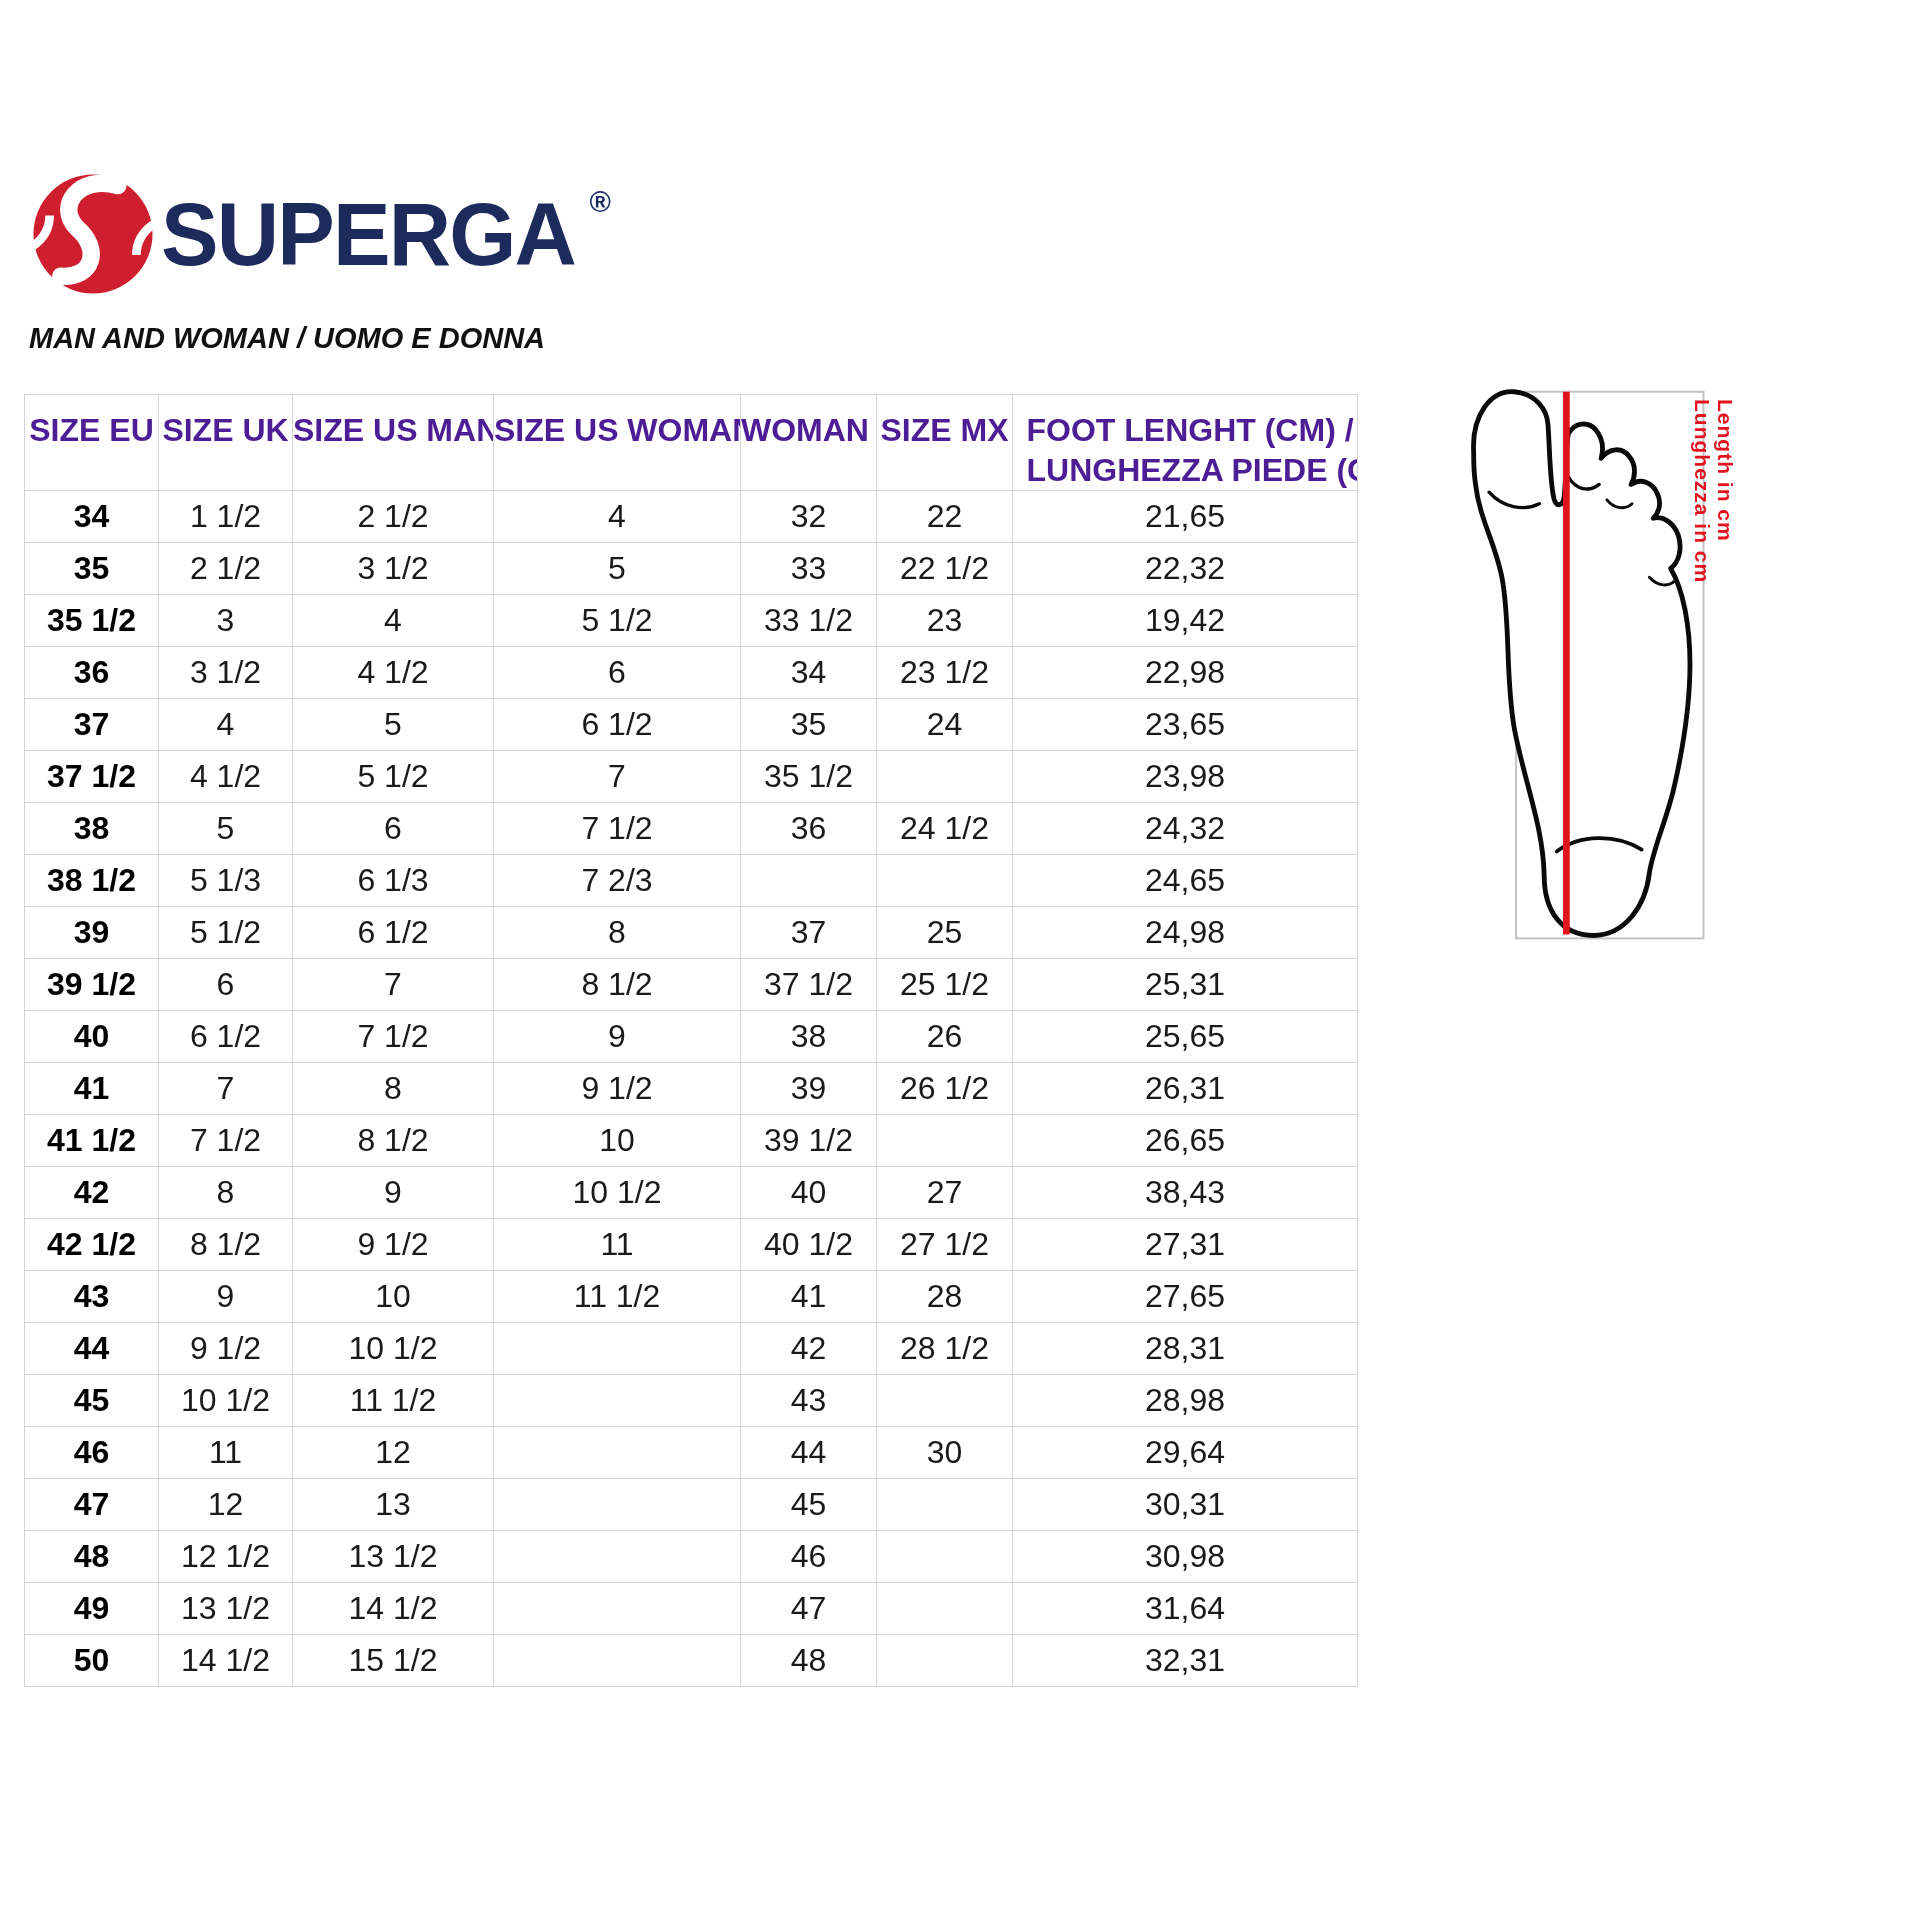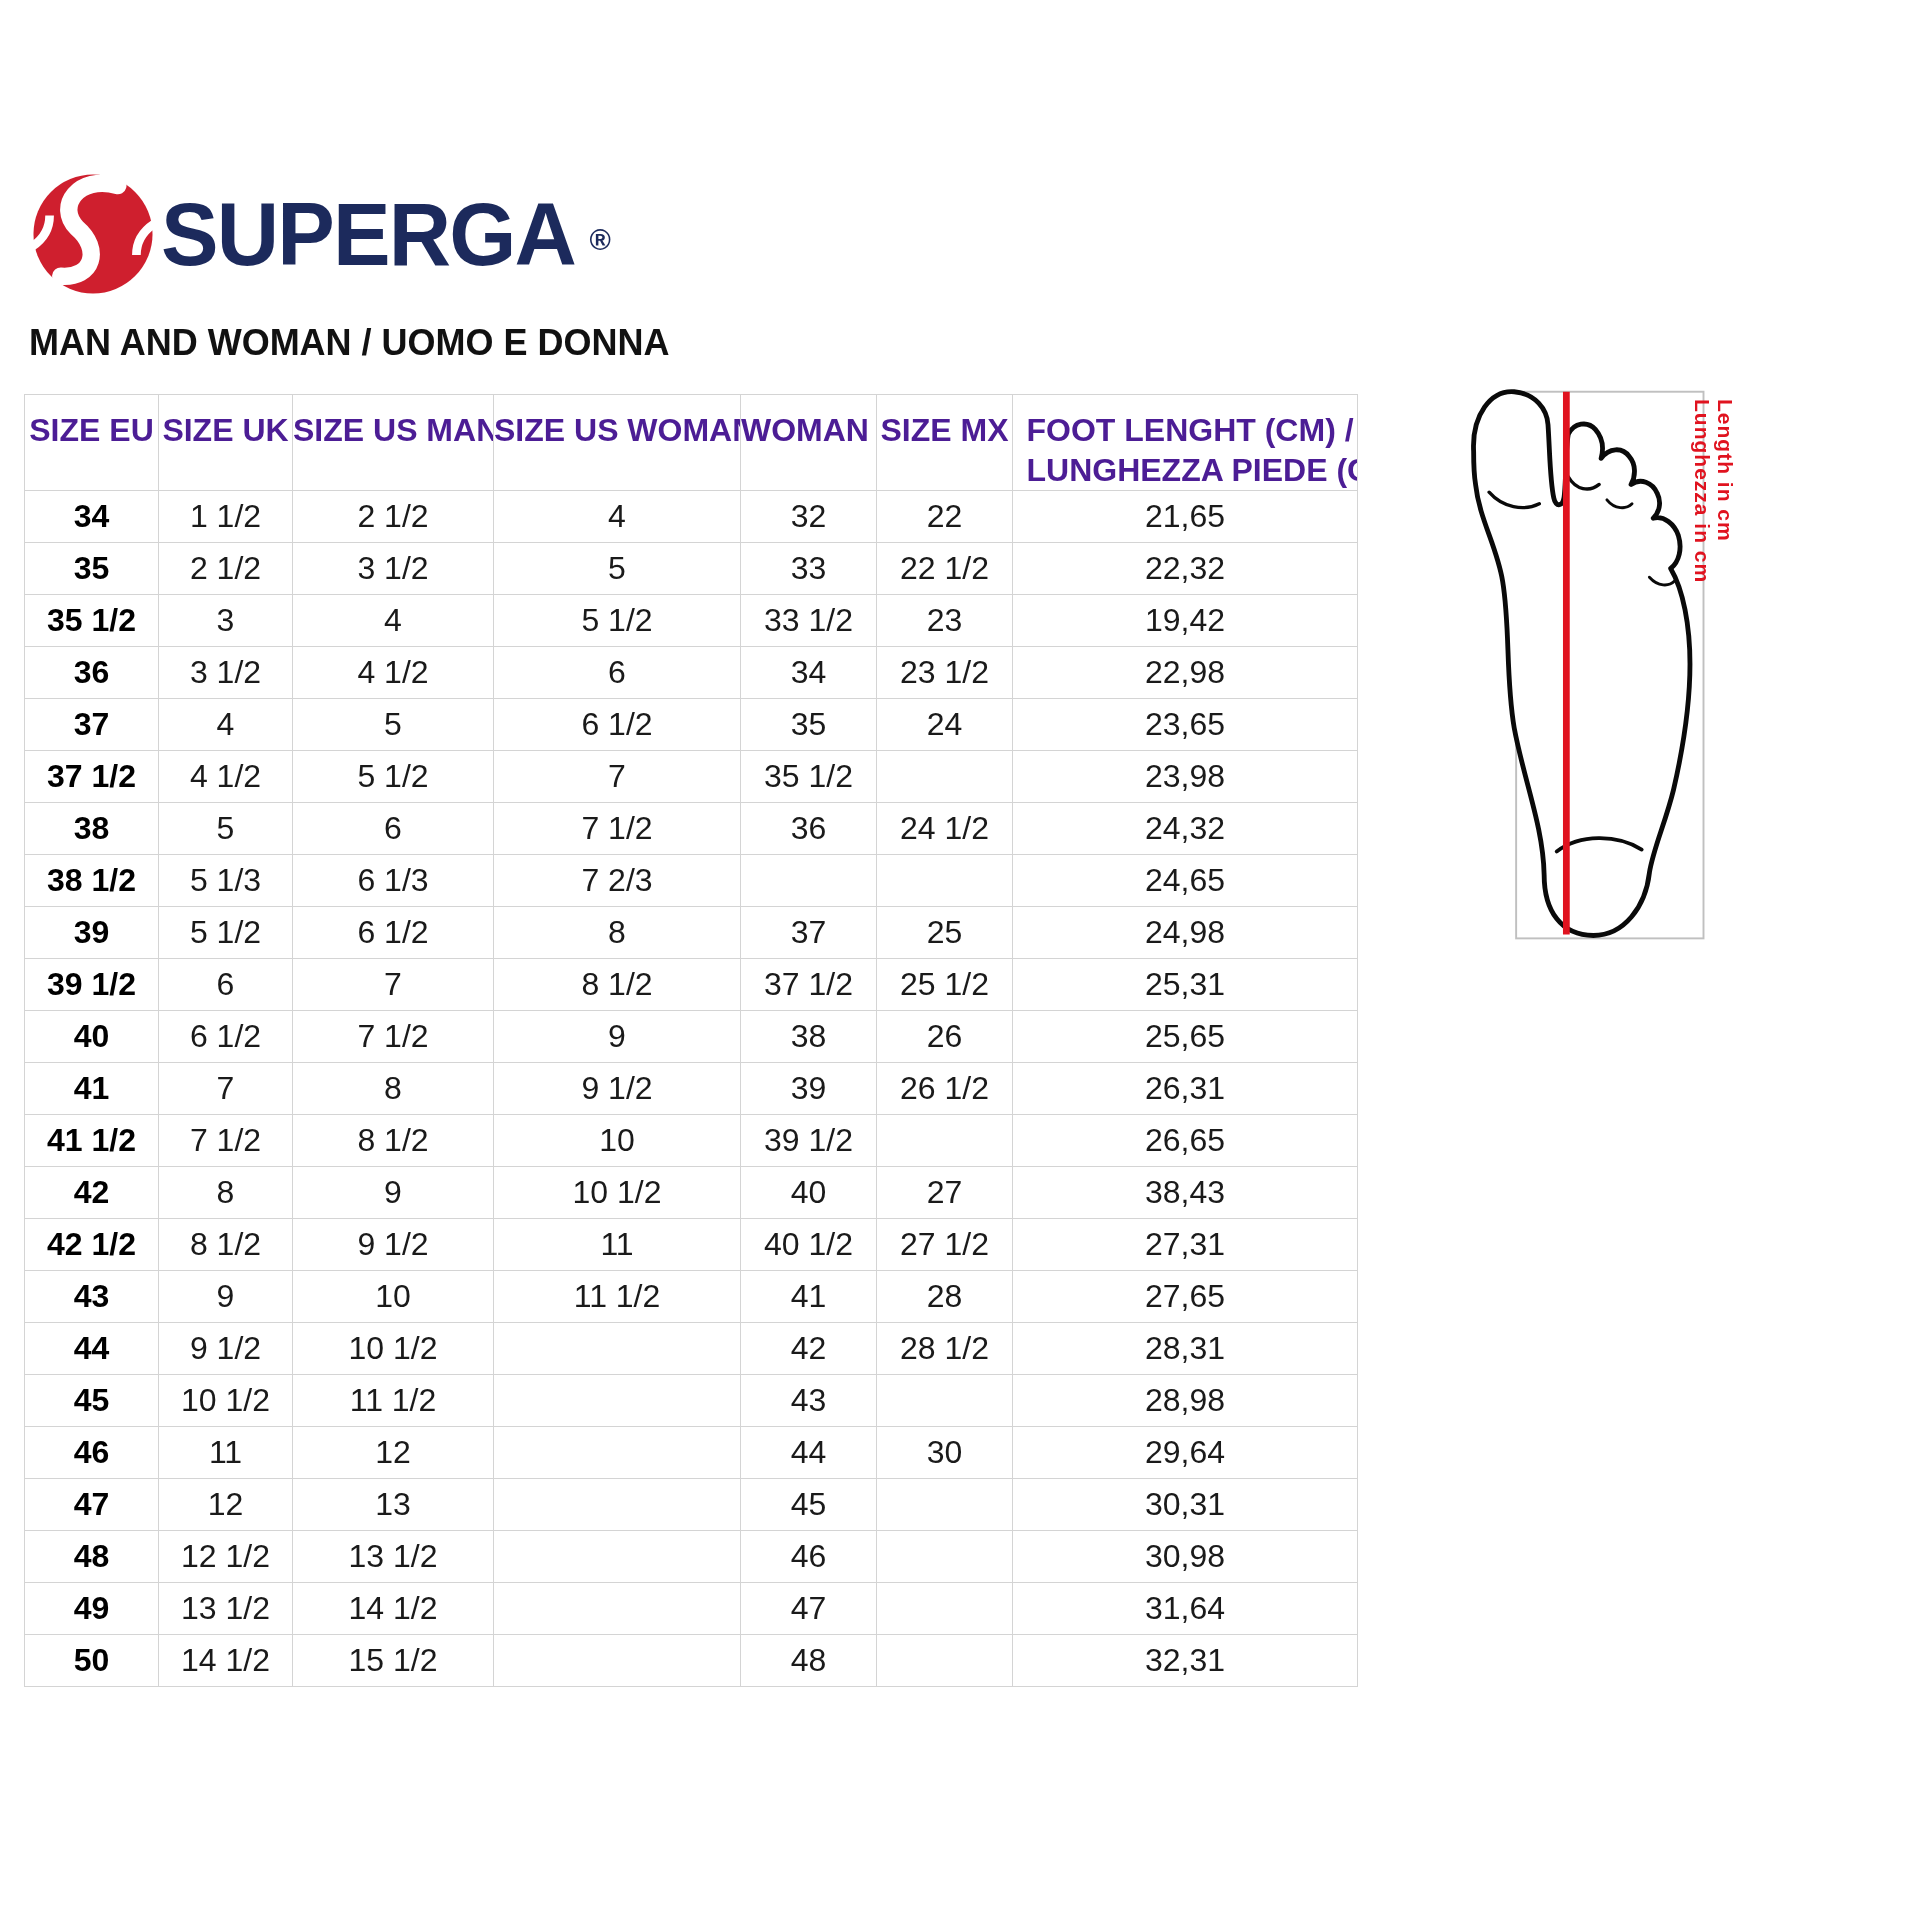--- a/index.html
+++ b/index.html
@@ -15,21 +15,21 @@
 
   
   .logo {
     position: absolute;
     left: 31px;
     top: 172px;
     display: flex;
     align-items: center;
   }
   .emblem { width: 124px; height: 124px; display: block; }
-  .brand-wrap { display: flex; align-items: center; margin-left: 5.8px; }
+  .brand-wrap { display: flex; align-items: flex-start; margin-left: 5.8px; }
   .brand {
     font-size: 89px;
     font-weight: bold;
     color: #1c2a5c;
     letter-spacing: -1.9px;
     line-height: 124px;
     transform: scaleX(0.97);
     transform-origin: left center;
   }
   .registered {
@@ -38,24 +38,25 @@
     color: #1c2a5c;
     margin-top: 13.5px;
     margin-left: 1.9px;
   }
 
   
   .subtitle {
     position: absolute;
     left: 29px;
     top: 322px;
-    font-size: 36px;
+    font-size: 29px;
     font-weight: bold;
     color: #111111;
     letter-spacing: 0px;
+    font-style: italic;
   }
 
   
   table.size-table {
     position: absolute;
     left: 24px;
     top: 394px;
     width: 1333px;
     border-collapse: collapse;
     table-layout: fixed;

